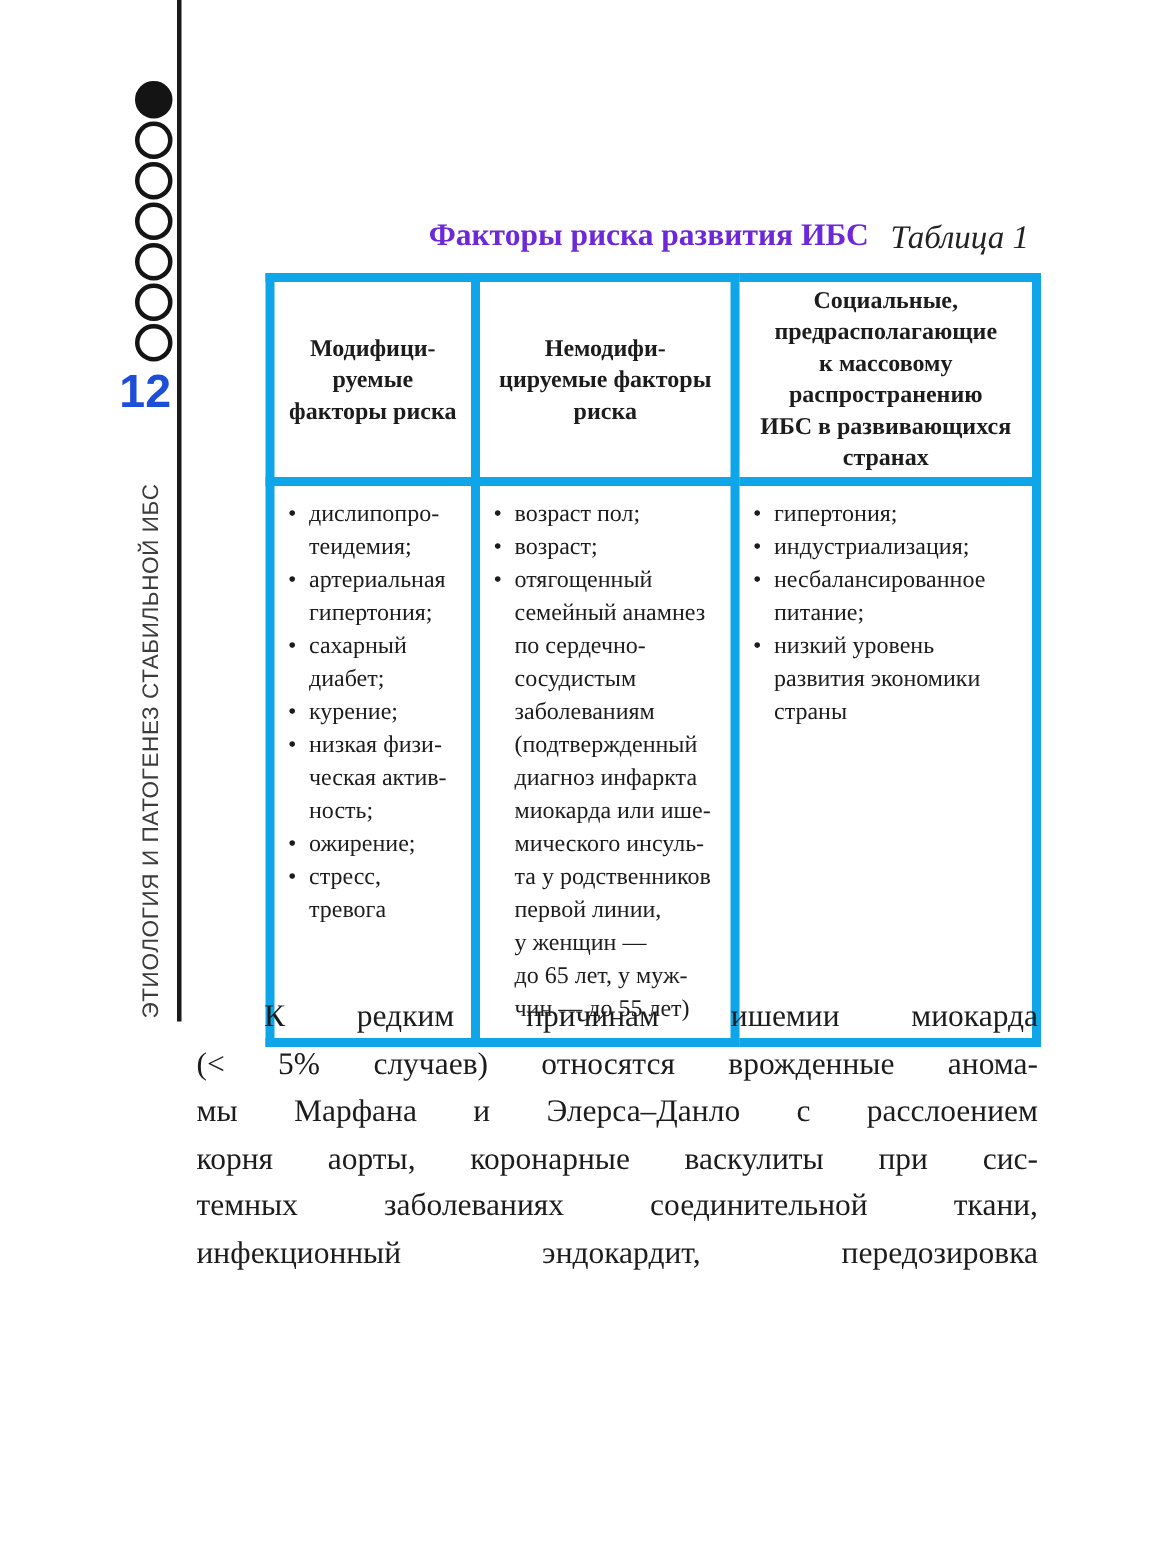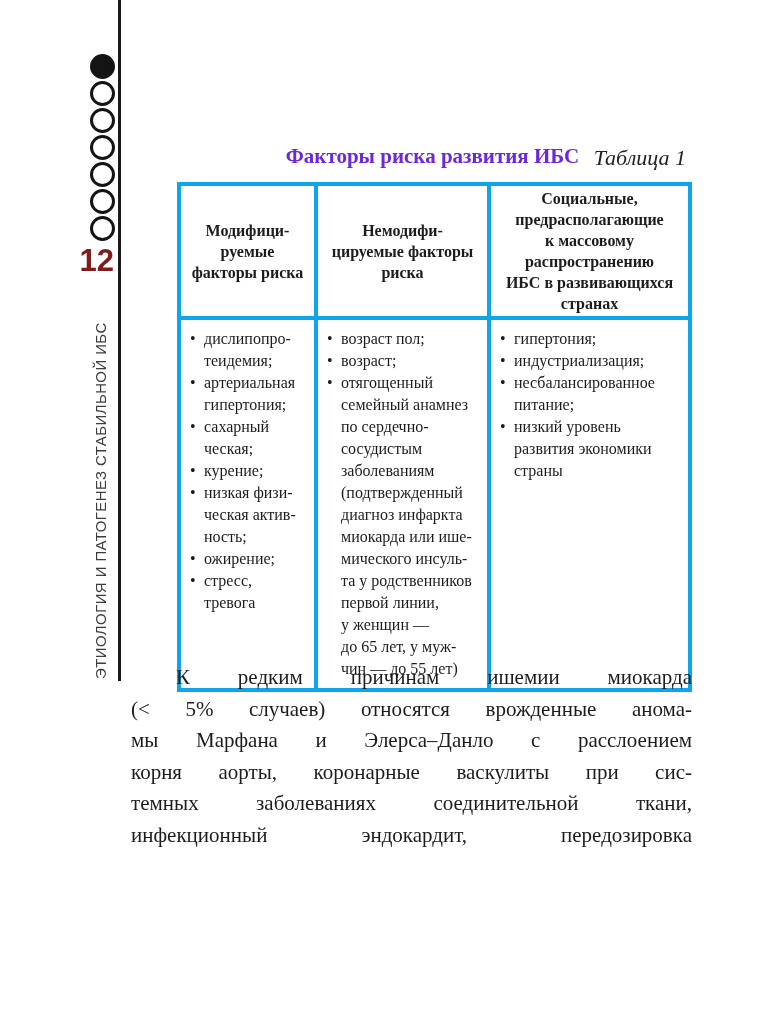--- a/index.html
+++ b/index.html
@@ -37,21 +37,21 @@
   .dot.filled { background: #141414; }
   .pagenum {
     position: absolute;
     left: 68px; top: 245px;
     width: 46px;
     text-align: right;
     font-family: "Liberation Sans", sans-serif;
     font-weight: bold;
     font-size: 31px;
     line-height: 1;
-    color: #7f1d1d;
+    color: #1d4ed8;
   }
   .vtext {
     position: absolute;
     left: 92px; top: 679px;
     transform-origin: 0 0;
     transform: rotate(-90deg);
     white-space: nowrap;
     font-family: "Liberation Sans", sans-serif;
     font-size: 15px;
     letter-spacing: 0.4px;
@@ -82,21 +82,21 @@
   }
   table.rtable {
     position: absolute;
     left: 177px; top: 182px;
     width: 511px;
     border-collapse: collapse;
     table-layout: fixed;
     border: 3px solid #1a1a1a;
   }
   .rtable th, .rtable td {
-    border: 4px solid #0ea5e9;
+    border: 6px solid #0ea5e9;
     margin-top: 36px;
   }
   .rtable th {
     height: 124px;
     vertical-align: middle;
     text-align: center;
     font-weight: bold;
     font-size: 16px;
     line-height: 21px;
     white-space: pre-line;
@@ -183,21 +183,21 @@
 теидемия;</span>
               </div>
               <div class="li">
                 <span class="bullet">•</span>
                 <span class="btxt">артериальная
 гипертония;</span>
               </div>
               <div class="li">
                 <span class="bullet">•</span>
                 <span class="btxt">сахарный
-ческая;</span>
+диабет;</span>
               </div>
               <div class="li">
                 <span class="bullet">•</span>
                 <span class="btxt">курение;</span>
               </div>
               <div class="li">
                 <span class="bullet">•</span>
                 <span class="btxt">низкая физи-
 ческая актив-
 ность;</span>

